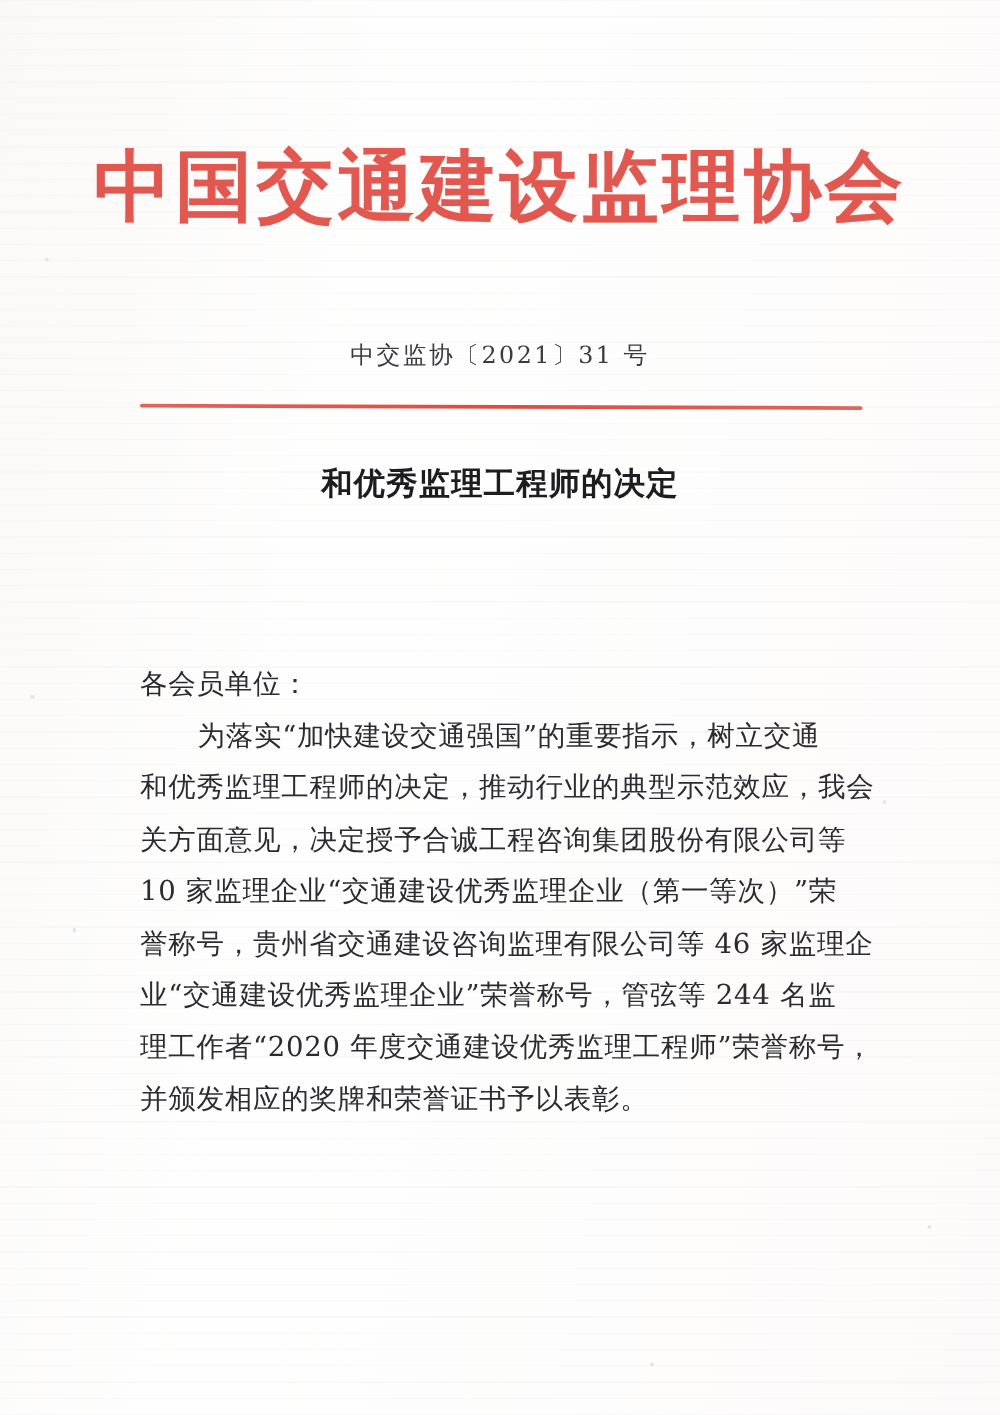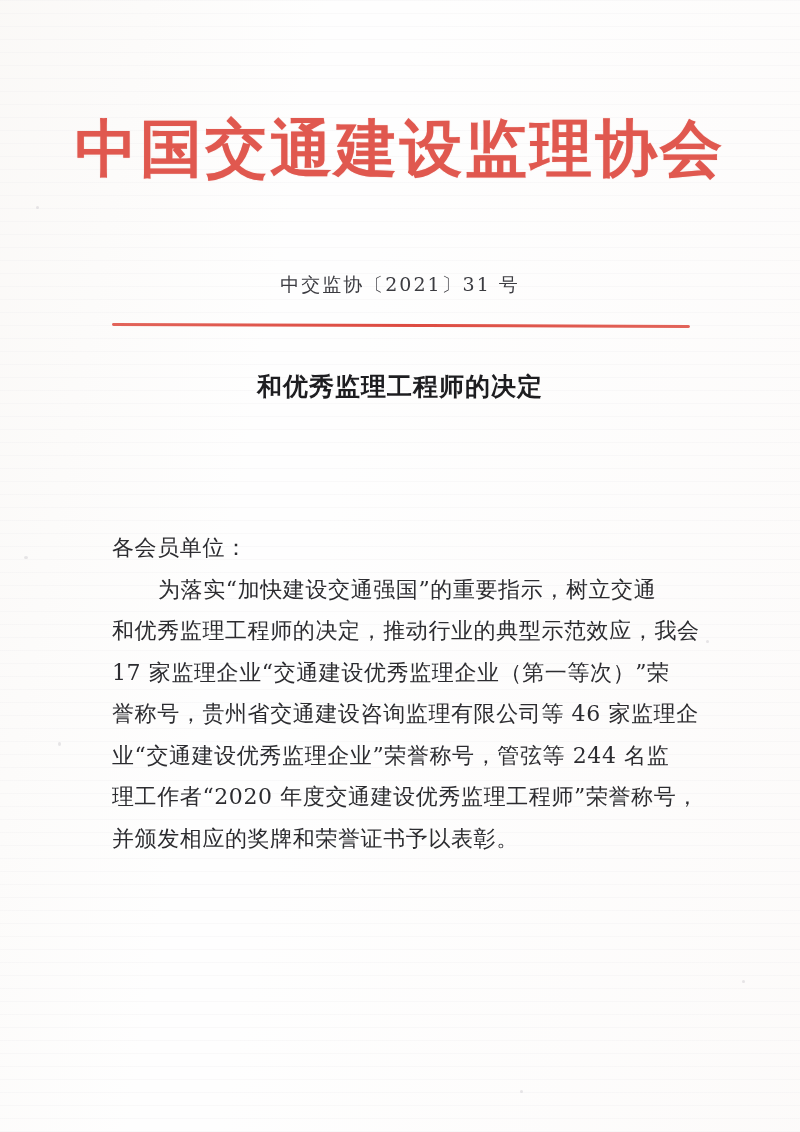--- a/index.html
+++ b/index.html
@@ -146,20 +146,21 @@
   <div class="red-rule"></div>
 
   <div class="subject">
     <span class="tline">和优秀监理工程师的决定</span>
   </div>
 
   <div class="body-block">
     <span class="body-line">各会员单位：</span>
     <span class="body-line indent">为落实“加快建设交通强国”的重要指示，树立交通</span>
     <span class="body-line">和优秀监理工程师的决定，推动行业的典型示范效应，我会</span>
-    <span class="body-line">17 家监理企业“交通建设优秀监理企业（第一等次）”荣</span>
+    <span class="body-line">关方面意见，决定授予合诚工程咨询集团股份有限公司等</span>
+    <span class="body-line">10 家监理企业“交通建设优秀监理企业（第一等次）”荣</span>
     <span class="body-line">誉称号，贵州省交通建设咨询监理有限公司等 46 家监理企</span>
     <span class="body-line">业“交通建设优秀监理企业”荣誉称号，管弦等 244 名监</span>
     <span class="body-line">理工作者“2020 年度交通建设优秀监理工程师”荣誉称号，</span>
     <span class="body-line">并颁发相应的奖牌和荣誉证书予以表彰。</span>
   </div>
 
 </div>
 
 </body></html>

